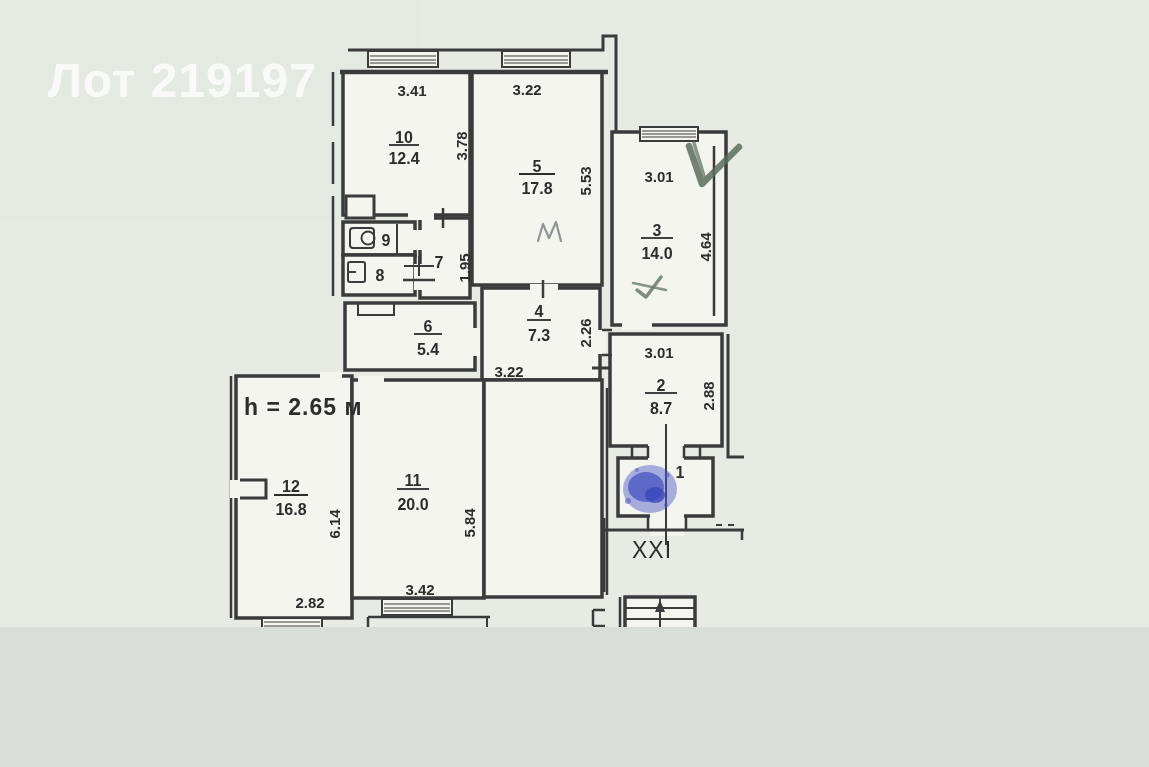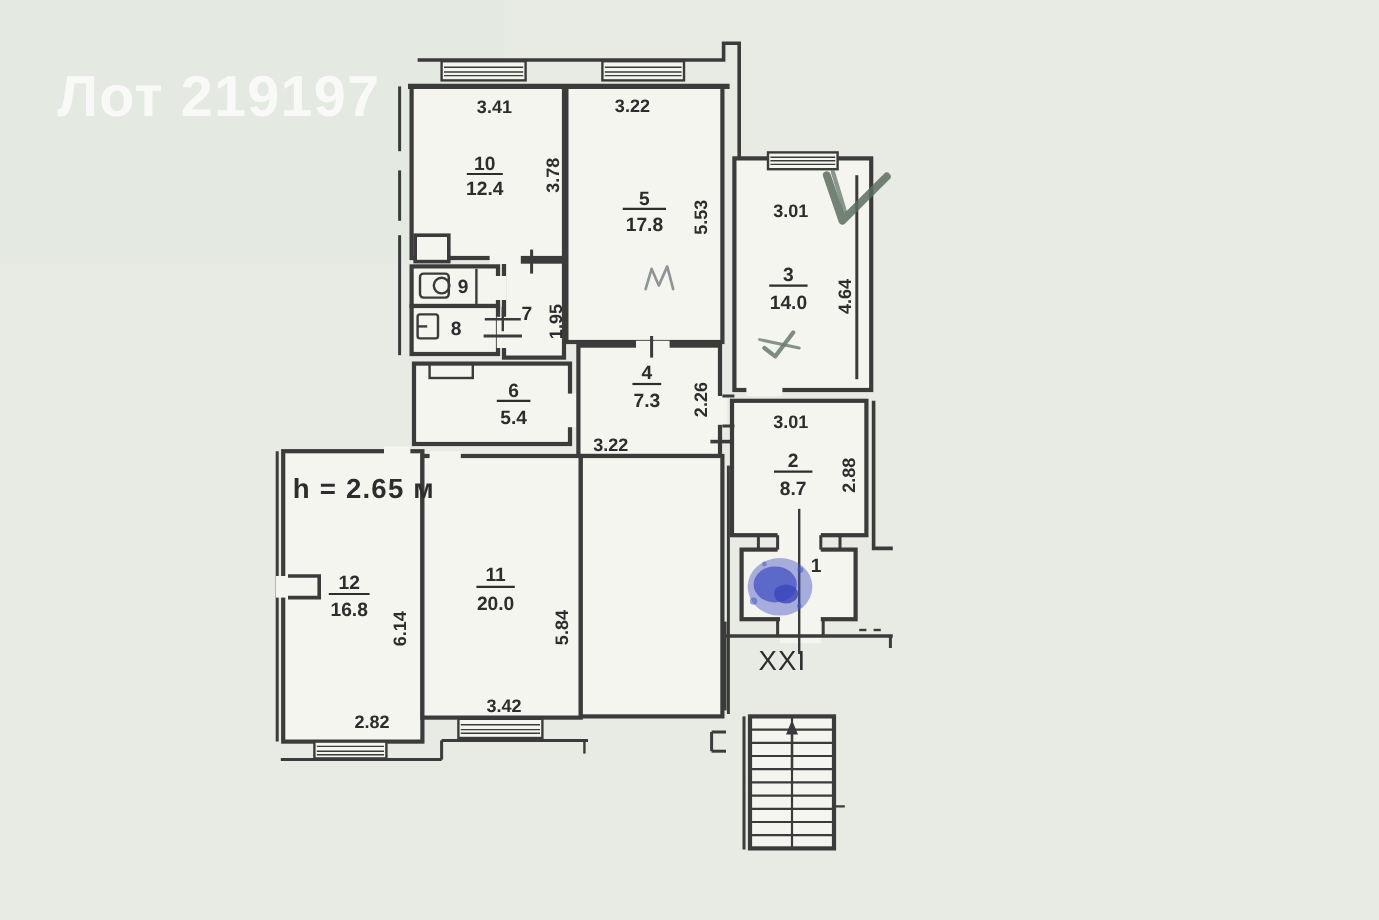--- a/index.html
+++ b/index.html
@@ -1,17 +1,17 @@
 <!DOCTYPE html>
 <html><head>
 <meta charset="utf-8">
 <style>
   html,body{margin:0;padding:0;background:#d9ded8;}
   .stage{
-    position:relative;width:1149px;height:767px;overflow:hidden;
+    position:relative;width:1149px;height:627px;overflow:hidden;
     font-family:"Liberation Sans", sans-serif;
     text-align:right;
   }
   svg{display:block}
   text{fill:#2d2d2d;font-family:"Liberation Sans", sans-serif;}
   .dim{font-size:15px;font-weight:700;}
   .num{font-size:16px;font-weight:700;}
   .area{font-size:16px;font-weight:700;}
   .note{font-size:23px;font-weight:700;letter-spacing:1px;}
   .stairlbl{font-size:23px;font-weight:400;letter-spacing:1px;}

